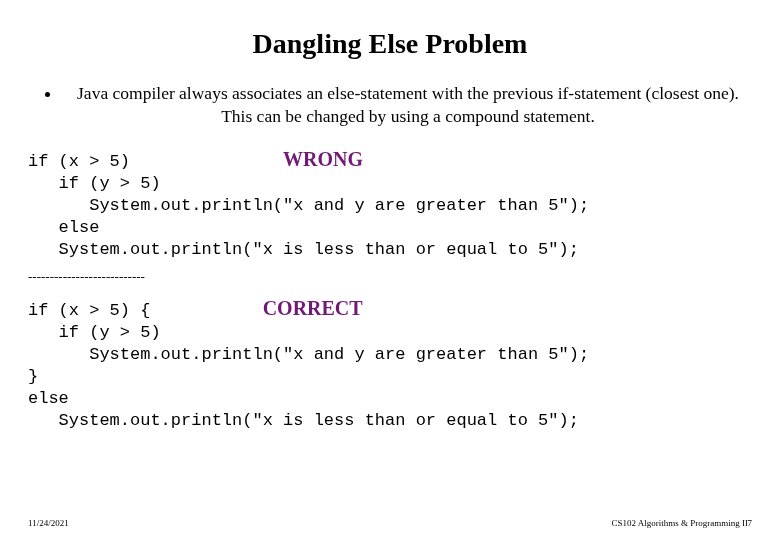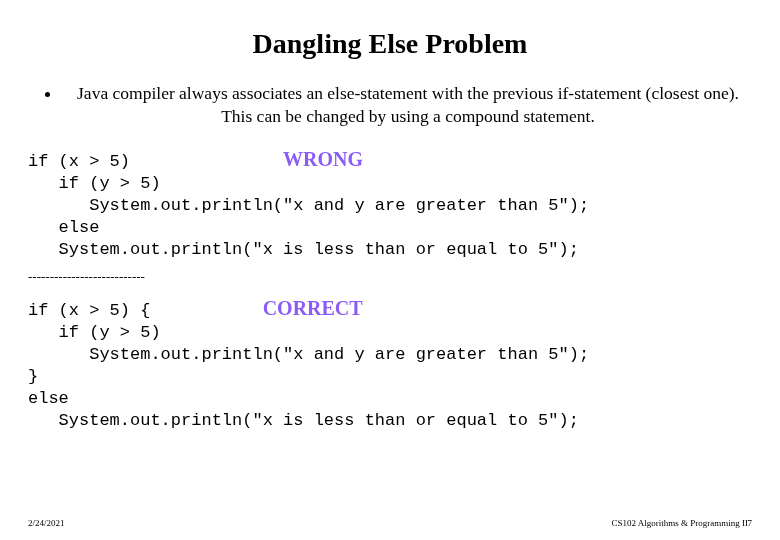--- a/index.html
+++ b/index.html
@@ -36,21 +36,21 @@
     padding-left: 2px;
   }
   .code-block {
     font-family: "Courier New", Courier, monospace;
     font-size: 17px;
     line-height: 1.3;
     white-space: pre;
     margin: 0 0 8px 0;
   }
   .label {
-    color: #8b5cf6;
+    color: #701a75;
     font-weight: bold;
     font-family: "Times New Roman", Times, serif;
     font-size: 20px;
   }
   .divider {
     font-family: "Times New Roman", Times, serif;
     font-size: 13px;
     letter-spacing: 0;
     margin: 8px 0 10px 0;
   }
@@ -95,18 +95,18 @@
   <div class="divider">---------------------------</div>
 
   <div class="code-block"><span>if (x &gt; 5) {</span>           <span class="label">CORRECT</span>
 <span>   if (y &gt; 5)</span>
 <span>      System.out.println("x and y are greater than 5");</span>
 <span>}</span>
 <span>else</span>
 <span>   System.out.println("x is less than or equal to 5");</span></div>
 
   <div class="footer">
-    <span>2/24/2021</span>
+    <span>11/24/2021</span>
     <span class="center">CS102 Algorithms &amp; Programming II</span>
     <span class="page">7</span>
   </div>
 
 </div>
 
 </body></html>

